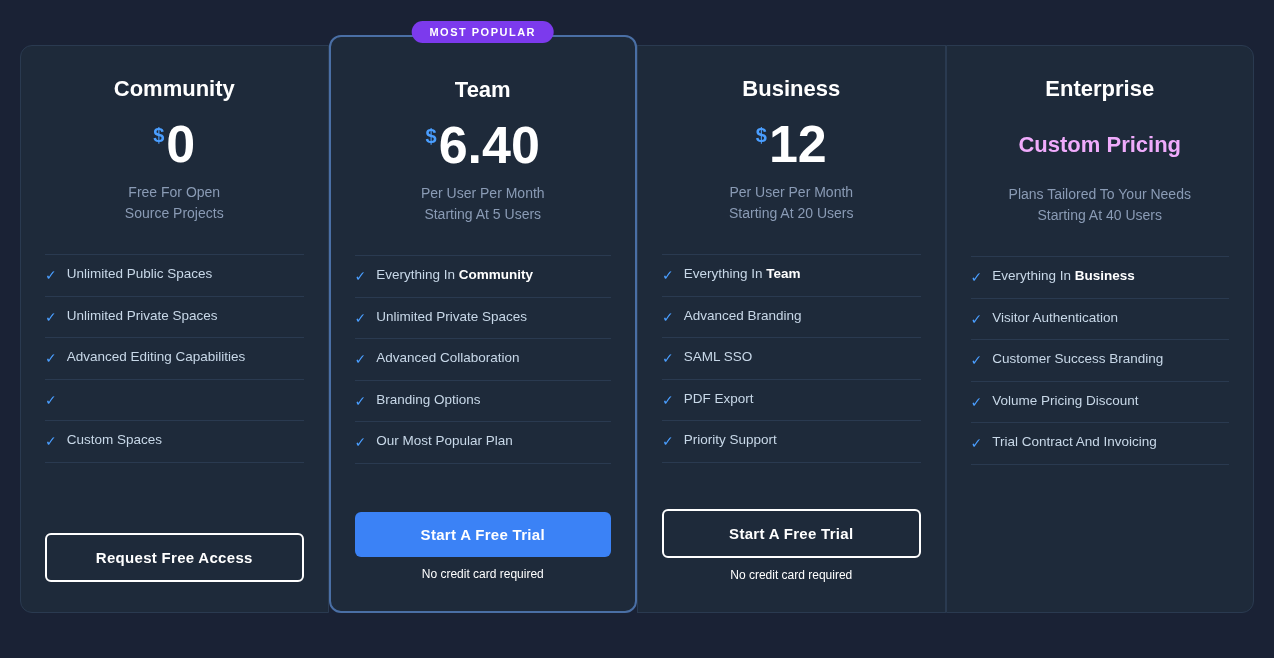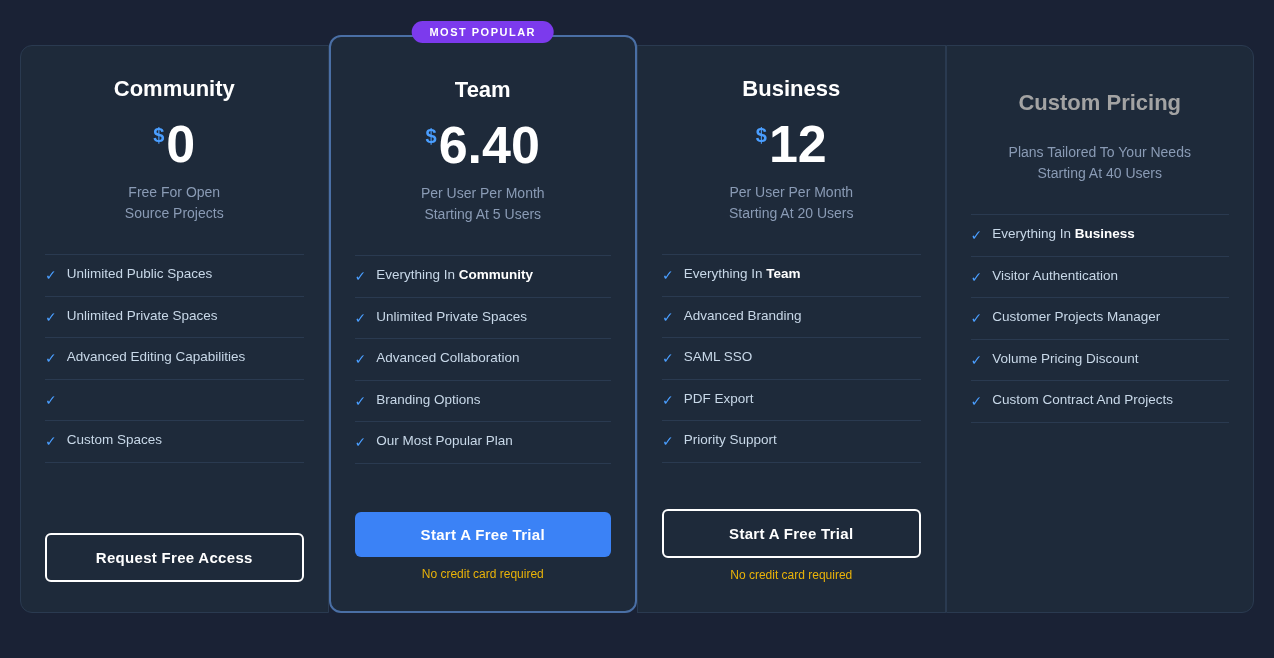--- a/index.html
+++ b/index.html
@@ -81,21 +81,21 @@
     }
     .price-amount {
       font-size: 52px;
       font-weight: 700;
       line-height: 1;
       color: #fff;
     }
     .plan-custom-price {
       font-size: 22px;
       font-weight: 700;
-      color: #a3a3a3;
+      color: #f0abfc;
       text-align: center;
       margin-bottom: 12px;
       padding: 14px 0;
     }
     .plan-subtitle {
       text-align: center;
       font-size: 14px;
       color: #8a9bb5;
       line-height: 1.5;
       margin-bottom: 24px;
@@ -157,21 +157,21 @@
       font-size: 15px;
       font-weight: 700;
       border-radius: 6px;
       cursor: pointer;
       text-align: center;
       letter-spacing: 0.3px;
     }
     .no-cc {
       margin-top: 10px;
       font-size: 12px;
-      color: #eab308;
+      color: #ffffff;
     }
   </style>
 </head>
 <body>
 
 <div class="pricing-grid">
 <div class="plan-card">
       <div class="plan-name">Community</div>
       <div class="plan-price">
         <span class="price-currency">$</span>
@@ -266,38 +266,39 @@
         <span class="check-icon">✓</span>
         <span class="feature-text">Priority Support</span>
       </li>
       </ul>
       <div class="cta-area">
         <button class="btn-outline">Start A Free Trial</button>
         <div class="no-cc">No credit card required</div>
       </div>
     </div>
     <div class="plan-card">
+      <div class="plan-name">Enterprise</div>
       <div class="plan-custom-price">Custom Pricing</div>
       <div class="plan-subtitle">Plans Tailored To Your Needs<br>Starting At 40 Users</div>
       <ul class="features-list">
         <li class="feature-item">
         <span class="check-icon">✓</span>
         <span class="feature-text">Everything In <strong>Business</strong></span>
       </li>
         <li class="feature-item">
         <span class="check-icon">✓</span>
         <span class="feature-text">Visitor Authentication</span>
       </li>
         <li class="feature-item">
         <span class="check-icon">✓</span>
-        <span class="feature-text">Customer Projects Manager</span>
+        <span class="feature-text">Customer Success Branding</span>
       </li>
         <li class="feature-item">
         <span class="check-icon">✓</span>
         <span class="feature-text">Volume Pricing Discount</span>
       </li>
         <li class="feature-item">
         <span class="check-icon">✓</span>
-        <span class="feature-text">Custom Contract And Projects</span>
+        <span class="feature-text">Trial Contract And Invoicing</span>
       </li>
       </ul>
     </div>
   </div>
 
 </body></html>

